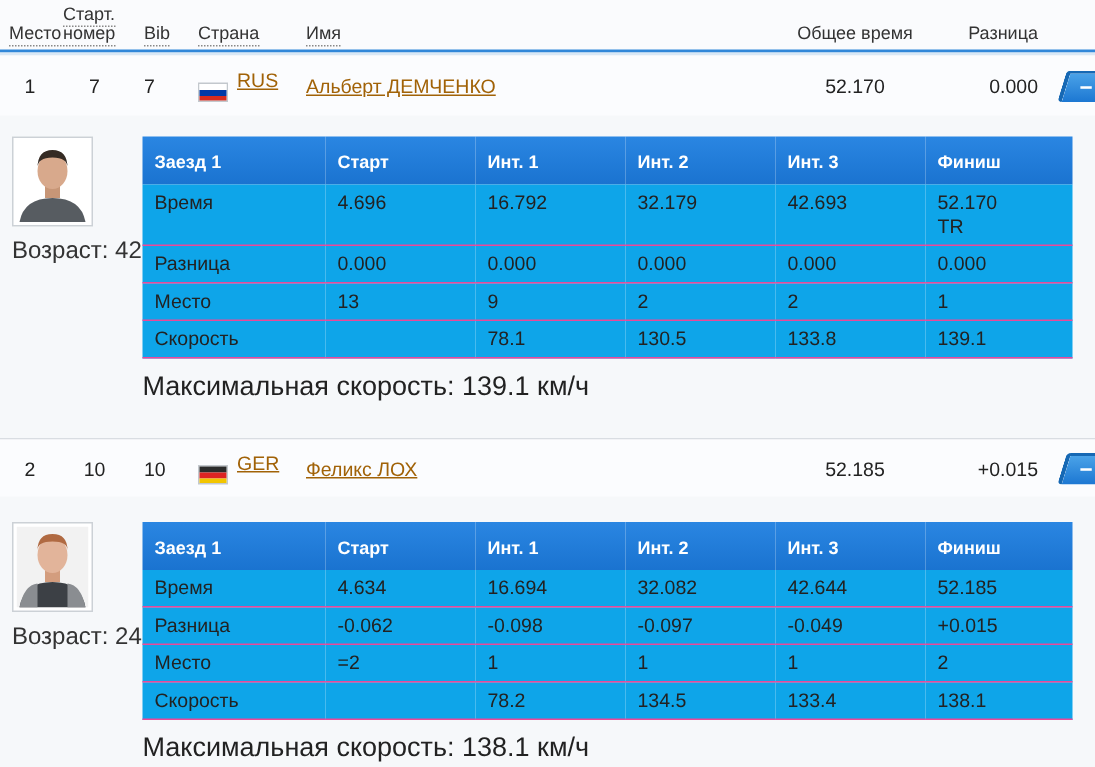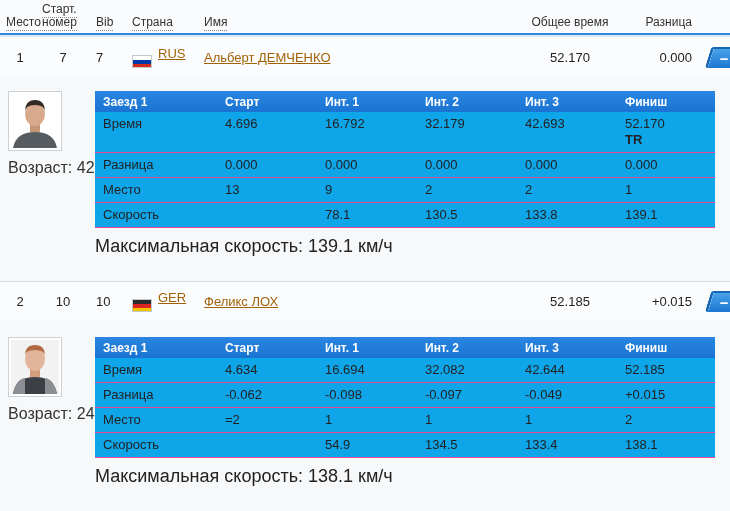--- a/index.html
+++ b/index.html
@@ -114,30 +114,30 @@
     width: 620px;
     font-size: 13px;
   }
   table.runs th {
     background: linear-gradient(180deg, #2a86e2, #1a73d0);
     color: #fff;
     font-weight: bold;
     font-size: 12px;
     text-align: left;
     padding: 4px 0 3px 8px;
-    height: 21px;
+    height: 32px;
   }
   table.runs td {
     background: #0ea5e9;
     border-bottom: 1px solid #ec4899;
     padding: 4px 0 4px 8px;
     vertical-align: top;
     line-height: 16px;
   }
-  .tr-note { display: block; font-weight: bold; }
+  .tr-note { display: block; font-weight: normal; }
   .maxspeed { margin-top: 8px; font-size: 18px; color: #222; }
 
   .section-divider { height: 1px; background: #d9dde2; margin-top: 24px; }
   .bottom-divider  { height: 1px; background: #d9dde2; margin-top: 24px; }
 </style>
 </head>
 <body>
 
 <div class="page">
 
@@ -343,21 +343,21 @@
               <td>Место</td>
               <td>=2</td>
               <td>1</td>
               <td>1</td>
               <td>1</td>
               <td>2</td>
             </tr>
             <tr>
               <td>Скорость</td>
               <td></td>
-              <td>54.9</td>
+              <td>78.2</td>
               <td>134.5</td>
               <td>133.4</td>
               <td>138.1</td>
             </tr>
           </tbody>
         </table>
         <div class="maxspeed">Максимальная скорость: 138.1 км/ч</div>
       </div>
     </div>
   </section>

